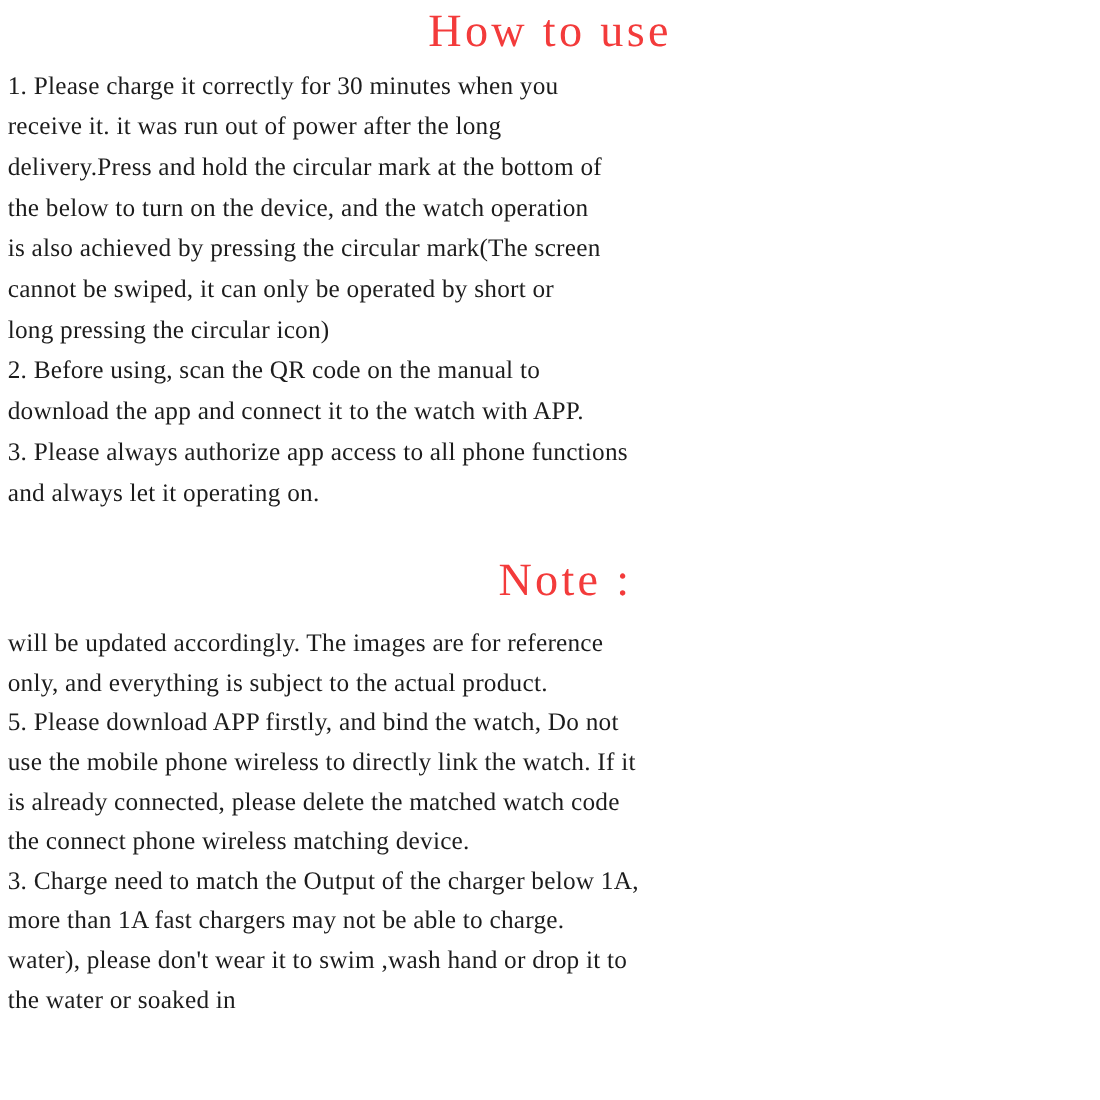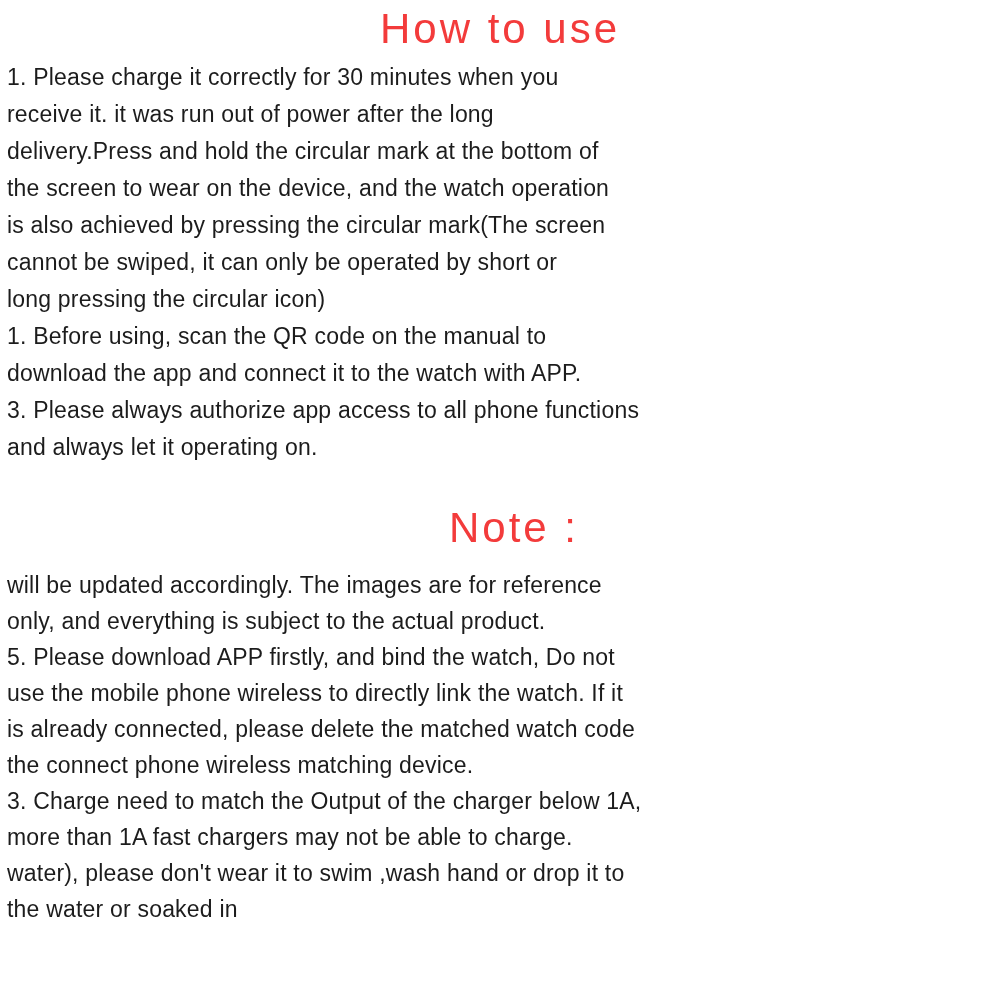--- a/index.html
+++ b/index.html
@@ -2,21 +2,21 @@
 <html><head>
 <meta charset="utf-8">
 <style>
   html, body { margin: 0; padding: 0; background: #ffffff; }
   .page {
     position: relative;
     width: 1000px;
     height: 1000px;
     background: #ffffff;
     overflow: hidden;
-    font-family: Liberation Sans, sans-serif;
+    font-family: Liberation Serif, serif;
     color: #1c1c1c;
   }
   .section-title {
     text-align: center;
     color: #f33b3b;
     font-size: 42px;
     line-height: 50px;
     font-weight: 400;
     letter-spacing: 3px;
     white-space: nowrap;
@@ -39,25 +39,25 @@
 <body>
 
 <div class="page">
 
   <div class="section-title title-howto">How to use</div>
 
   <div class="text-block block-howto">
     <div class="line">1. Please charge it correctly for 30 minutes when you</div>
     <div class="line">receive it. it was run out of power after the long</div>
     <div class="line">delivery.Press and hold the circular mark at the bottom of</div>
-    <div class="line">the screen to wear on the device, and the watch operation</div>
+    <div class="line">the below to turn on the device, and the watch operation</div>
     <div class="line">is also achieved by pressing the circular mark(The screen</div>
     <div class="line">cannot be swiped, it can only be operated by short or</div>
     <div class="line">long pressing the circular icon)</div>
-    <div class="line">1. Before using, scan the QR code on the manual to</div>
+    <div class="line">2. Before using, scan the QR code on the manual to</div>
     <div class="line">download the app and connect it to the watch with APP.</div>
     <div class="line">3. Please always authorize app access to all phone functions</div>
     <div class="line">and always let it operating on.</div>
   </div>
 
   <div class="section-title title-note">Note :</div>
 
   <div class="text-block block-note">
     <div class="line">will be updated accordingly. The images are for reference</div>
     <div class="line">only, and everything is subject to the actual product.</div>

